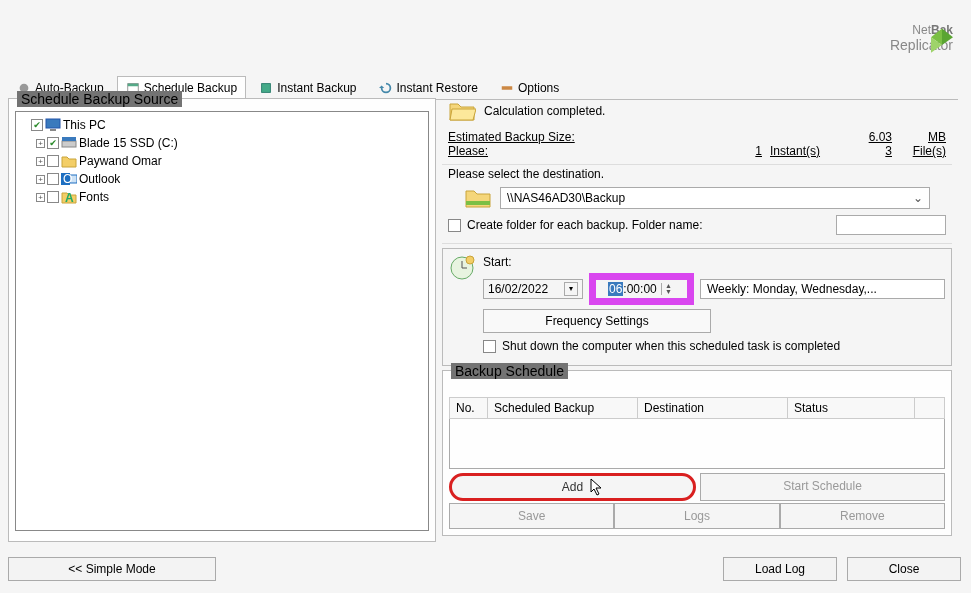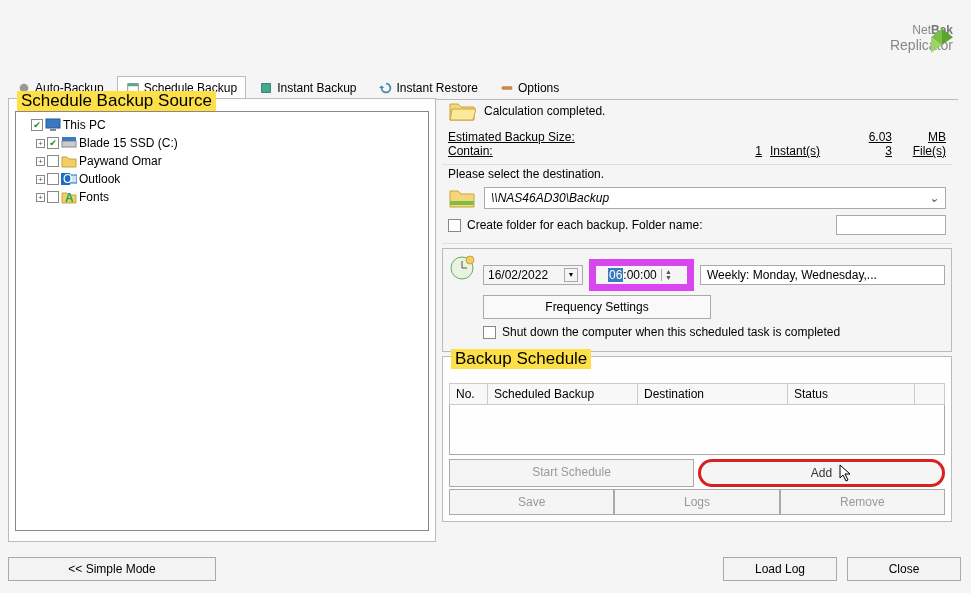--- a/index.html
+++ b/index.html
@@ -8,36 +8,36 @@
   .header .netbak { font-size: 26px; color: #888; font-weight: 400; }
   .header .netbak b { font-weight: 700; color: #777; }
   .header .replicator { font-size: 14px; color: #888; margin-top: -4px; }
   .header-logo { position: absolute; top: 18px; right: 0; width: 22px; height: 34px; }
   .tabs { position: absolute; top: 76px; left: 8px; display: flex; gap: 4px; border-bottom: 1px solid #bbb; width: 950px; align-items: end; }
   .tab { display: flex; align-items: center; gap: 4px; padding: 4px 8px; background: #f5f5f5; cursor: pointer; border: 1px solid transparent; border-bottom: none; }
   .tab.active { background: #fefefe; border: 1px solid #bbb; border-bottom: 1px solid #fefefe; margin-bottom: -1px; }
   .tab .icon { width: 14px; height: 14px; }
   .main { position: absolute; top: 98px; left: 8px; display: flex; gap: 6px; }
   .fieldset { border: 1px solid #bbb; background: #fefefe; padding: 6px; position: relative; }
-  .fieldset-label { position: absolute; top: -8px; left: 8px; background: #fde047; padding: 0 4px; font-size: 17px; }
+  .fieldset-label { position: absolute; top: -8px; left: 8px; background: #737373; padding: 0 4px; font-size: 14px; }
   .source-panel { width: 428px; height: 444px; }
   .tree { border: 1px solid #888; height: 420px; padding: 4px; margin-top: 6px; background: #fff; }
   .tree-item { display: flex; align-items: center; gap: 2px; height: 18px; }
   .tree-item.indent1 { padding-left: 16px; }
   .plus { width: 9px; height: 9px; border: 1px solid #888; font-size: 8px; line-height: 7px; text-align: center; color: #555; }
   .check { width: 12px; height: 12px; border: 1px solid #888; display: inline-flex; align-items: center; justify-content: center; font-size: 9px; color: #2a8a2a; }
   .tree-icon { width: 16px; height: 14px; }
   .right-panel { width: 510px; display: flex; flex-direction: column; gap: 4px; }
   .calc-row { display: flex; align-items: center; gap: 8px; padding: 2px 6px; }
   .folder-big { width: 28px; height: 22px; }
   .stats { padding: 2px 6px; }
   .stats-row { display: flex; text-decoration: underline; }
   .stats-row span:first-child { flex: 1; }
   .dest-section { padding: 2px 6px; border-top: 1px solid #ddd; border-bottom: 1px solid #ddd; }
-  .dest-row { display: flex; align-items: center; gap: 8px; margin: 6px 0; font-style: italic; }
+  .dest-row { display: flex; align-items: center; gap: 8px; margin: 6px 16px; }
   .dest-combo { flex: 1; border: 1px solid #aaa; padding: 3px 6px; background: #fff; display: flex; justify-content: space-between; }
   .dest-combo::after { content: "⌄"; color: #555; }
   .check-row { display: flex; align-items: center; gap: 6px; margin: 6px 0; }
   .folder-name-input { width: 110px; border: 1px solid #aaa; height: 20px; margin-left: auto; }
   .sched-box { border: 1px solid #bbb; padding: 6px; display: flex; gap: 8px; }
   .clock-icon { width: 26px; height: 26px; }
   .sched-fields { flex: 1; }
   .sched-row { display: flex; gap: 6px; align-items: center; margin: 4px 0; }
   .date-input { border: 1px solid #aaa; padding: 2px 4px; width: 100px; display: flex; justify-content: space-between; align-items: center; }
   .time-input { border: 7px solid #d946ef; padding: 2px 12px; width: 105px; display: flex; justify-content: space-between; align-items: center; }
@@ -172,21 +172,21 @@
         </svg>
       <span>Calculation completed.</span>
     </div>
     <div class="stats">
       <div class="stats-row">
         <span>Estimated Backup Size:</span>
         <span style="width:60px;text-align:right">6.03</span>
         <span style="width:54px;text-align:right">MB</span>
       </div>
       <div class="stats-row">
-        <span>Contain:</span>
+        <span>Please:</span>
         <span style="width:20px;text-align:right">1</span>
         <span style="width:70px;padding-left:8px">Instant(s)</span>
         <span style="width:60px;text-align:right">3</span>
         <span style="width:54px;text-align:right">File(s)</span>
       </div>
     </div>
 
     <div class="dest-section">
       <div style="">Please select the destination.</div>
       <div class="dest-row">
@@ -206,20 +206,21 @@
     </div>
 
     <div class="sched-box">
       <svg class="clock-icon" viewBox="0 0 26 26">
           <circle cx="13" cy="13" r="11" fill="#e8f4e0" stroke="#6a6"></circle>
           <line x1="13" y1="13" x2="13" y2="6" stroke="#555"></line>
           <line x1="13" y1="13" x2="18" y2="13" stroke="#555"></line>
           <circle cx="21" cy="5" r="4" fill="#f3ce67" stroke="#c9a43a"></circle>
         </svg>
       <div class="sched-fields">
+        <div>Start:</div>
         <div class="sched-row">
           <div class="date-input">
             <span>16/02/2022</span>
             <span class="cal-icon">▾</span>
           </div>
           <div class="time-input">
             <span><span class="time-sel">06</span><span>:00:00</span></span>
             <span class="spin">▲<br>▼</span>
           </div>
           <div class="freq-display">Weekly: Monday, Wednesday,...</div>
@@ -244,27 +245,27 @@
           <th style="width:150px">Destination</th>
           <th>Status</th>
           <th style="width:30px"></th>
         </tr>
         <tr>
               <td colspan="5"></td>
             </tr>
       </tbody>
         </table>
       <div class="btn-row">
-        <div class="btn disabled">Start Schedule</div>
         <div class="btn highlight" style="position:relative">
           <span>Add</span>
           <svg class="cursor-arrow" style="left:138px;top:2px" width="14" height="18" viewBox="0 0 14 18">
               <path d="M1 1 L1 14 L4 11 L7 17 L9 16 L6 10 L11 10 Z" fill="#fff" stroke="#000"></path>
             </svg>
         </div>
+        <div class="btn disabled">Start Schedule</div>
       </div>
       <div class="btn-row2">
         <div class="btn disabled">Save</div>
         <div class="btn disabled">Logs</div>
         <div class="btn disabled">Remove</div>
       </div>
     </div>
   </div>
 </div>
 

